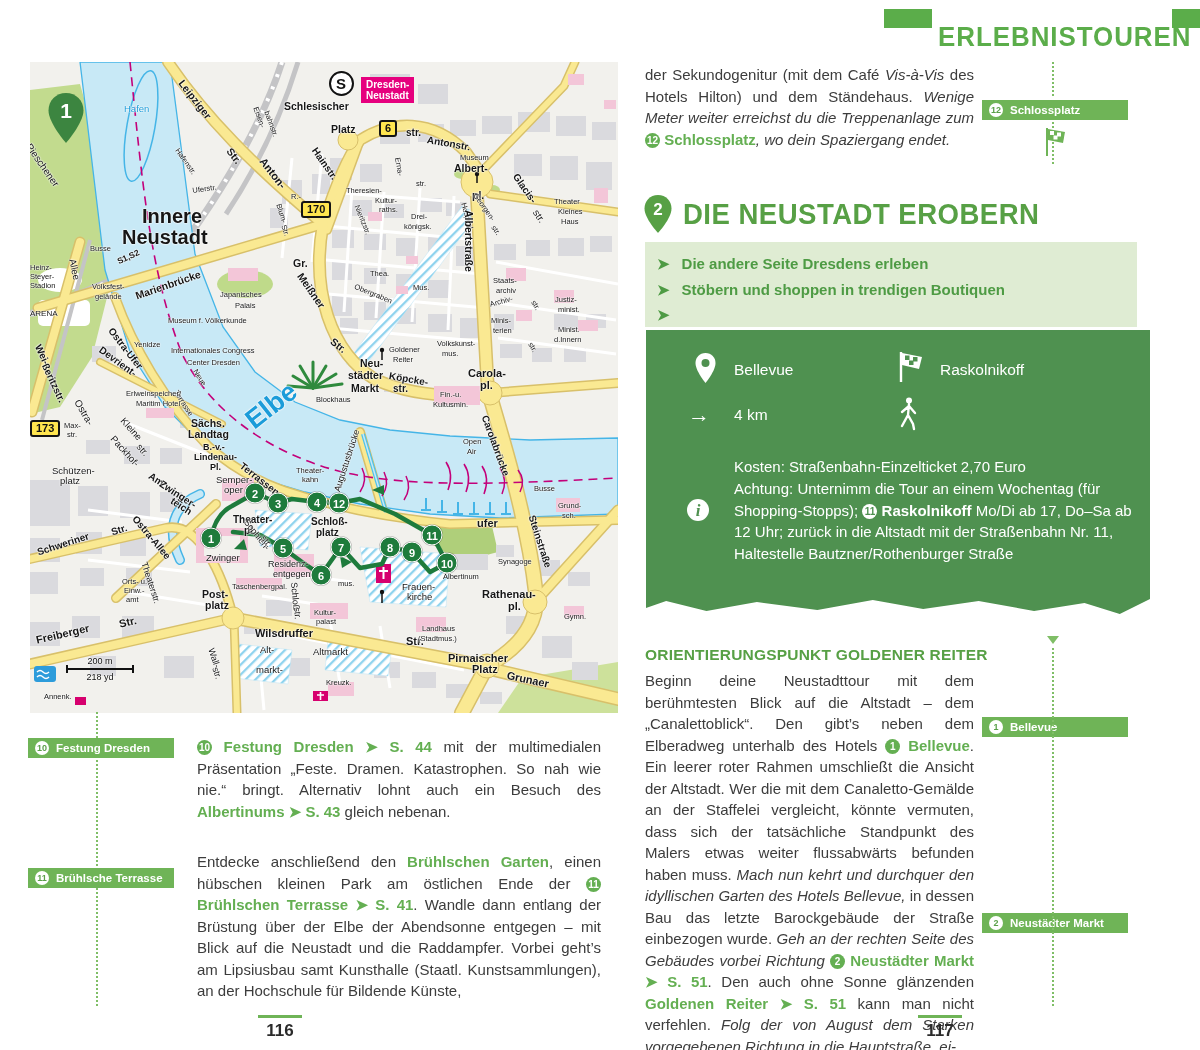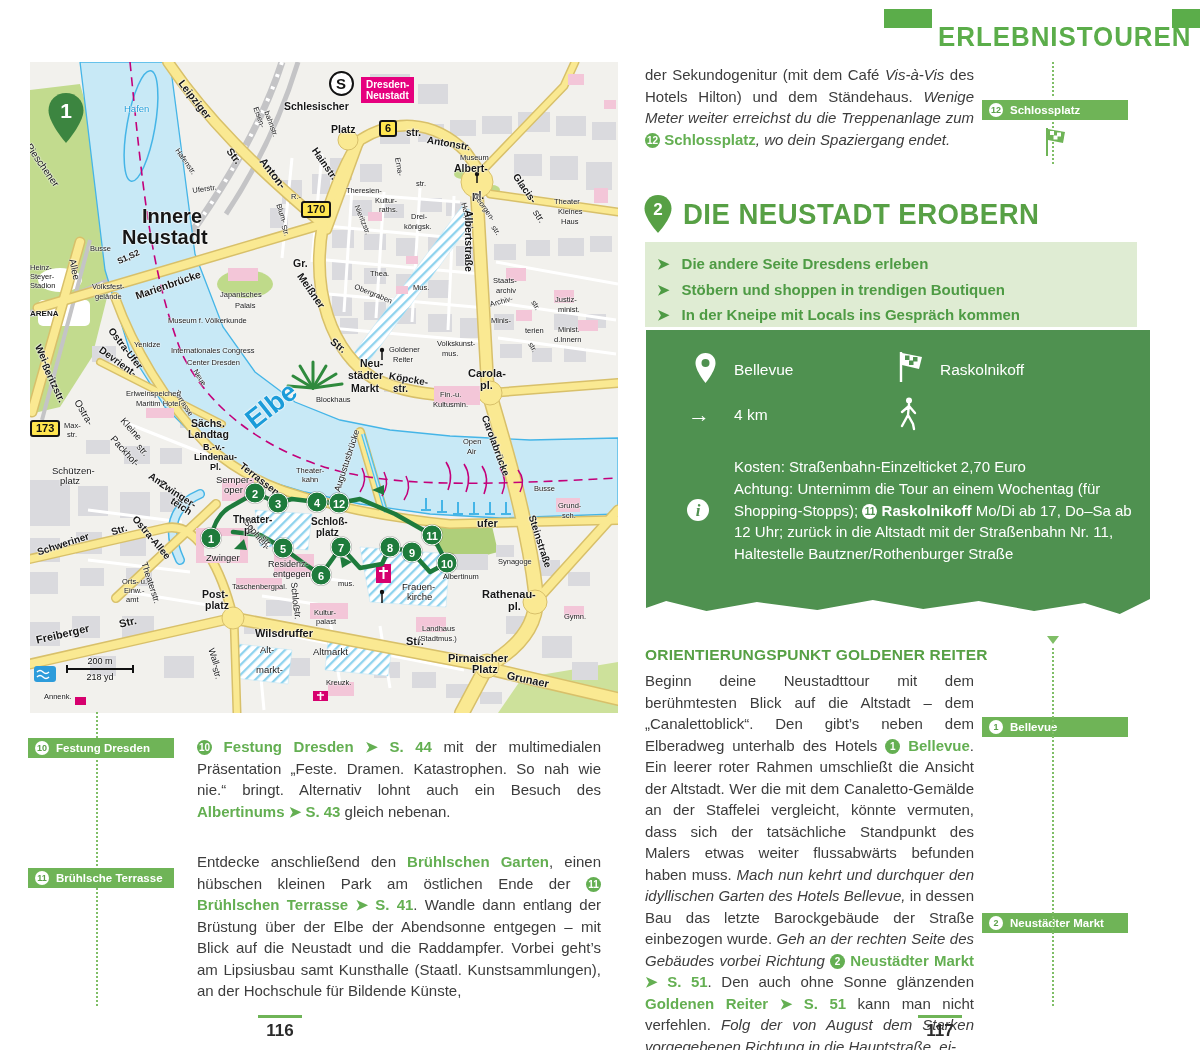--- a/index.html
+++ b/index.html
@@ -475,21 +475,21 @@
     <div class="mlabel" style="left: 459px; top: 239px; transform: rotate(-15deg);">Archiv-</div>
 
     <div class="mlabel" style="left: 506px; top: 237px; transform: rotate(58deg);">str.</div>
 
     <div class="mlabel" style="left: 525px; top: 234px;">Justiz-</div>
 
     <div class="mlabel" style="left: 528px; top: 244px;">minist.</div>
 
     <div class="mlabel" style="left: 461px; top: 255px;">Minis-</div>
 
-    <div class="mlabel" style="left: 463px; top: 265px; padding-left: 32px;">terien</div>
+    <div class="mlabel" style="left: 463px; top: 265px;">terien</div>
 
     <div class="mlabel" style="left: 528px; top: 264px;">Minist.</div>
 
     <div class="mlabel" style="left: 524px; top: 274px;">d.Innern</div>
 
     <div class="mlabel" style="left: 503px; top: 279px; transform: rotate(58deg);">str.</div>
 
     <div class="mlabel" style="left: 112px; top: 144px; font-size: 20px; font-weight: 700;">Innere</div>
 
     <div class="mlabel" style="left: 92px; top: 165px; font-size: 20px; font-weight: 700;">Neustadt</div>
@@ -509,21 +509,21 @@
     <div class="mlabel" style="left: 0px; top: 202px;">Heinz-</div>
 
     <div class="mlabel" style="left: 0px; top: 211px;">Steyer-</div>
 
     <div class="mlabel" style="left: 0px; top: 220px;">Stadion</div>
 
     <div class="mlabel" style="left: 62px; top: 221px;">Volksfest-</div>
 
     <div class="mlabel" style="left: 65px; top: 231px;">gelände</div>
 
-    <div class="mlabel" style="left: 0px; top: 248px; font-size: 8px; font-weight: 700;">ARENA</div>
+    <div class="mlabel" style="left: 0px; top: 248px; font-size: 8px; font-weight: 400;">ARENA</div>
 
     <div class="mlabel" style="left: 104px; top: 229px; font-size: 10.5px; font-weight: 700; transform: rotate(-19deg);">Marienbrücke</div>
 
     <div class="mlabel" style="left: 12px; top: 281px; font-size: 10px; font-weight: 700; transform: rotate(65deg);">Wei-</div>
 
     <div class="mlabel" style="left: 19px; top: 300px; font-size: 10px; font-weight: 700; transform: rotate(65deg);">ßeritzstr.</div>
 
     <div class="mlabel" style="left: 104px; top: 279px;">Yenidze</div>
 
     <div class="mlabel" style="left: 84px; top: 264px; font-size: 10px; font-weight: 700; transform: rotate(52deg);">Ostra-Ufer</div>
@@ -857,21 +857,20 @@
       <span>Die andere Seite Dresdens erleben</span>
     </div>
 
     <div class="hl-row">
       <span class="hl-arrow">➤</span>
       <span>Stöbern und shoppen in trendigen Boutiquen</span>
     </div>
 
     <div class="hl-row">
       <span class="hl-arrow">➤</span>
-      <span>In der Kneipe mit Locals ins Gespräch kommen</span>
     </div>
 
 </div>
 
 <div class="factbox">
   <svg class="abs" style="left:48px;top:22px;" width="23" height="32" viewBox="0 0 23 32">
     <path d="M11.5,1 C5.5,1 1.5,5.5 1.5,11 C1.5,19 11.5,31 11.5,31 C11.5,31 21.5,19 21.5,11 C21.5,5.5 17.5,1 11.5,1 Z" fill="#fff"></path>
     <circle cx="11.5" cy="11" r="4" fill="#4F9150"></circle>
   </svg>
   <div class="abs f-label" style="left:88px;top:31px;">Bellevue</div>

